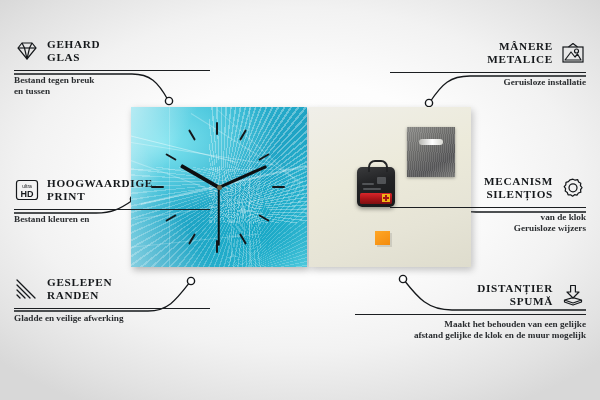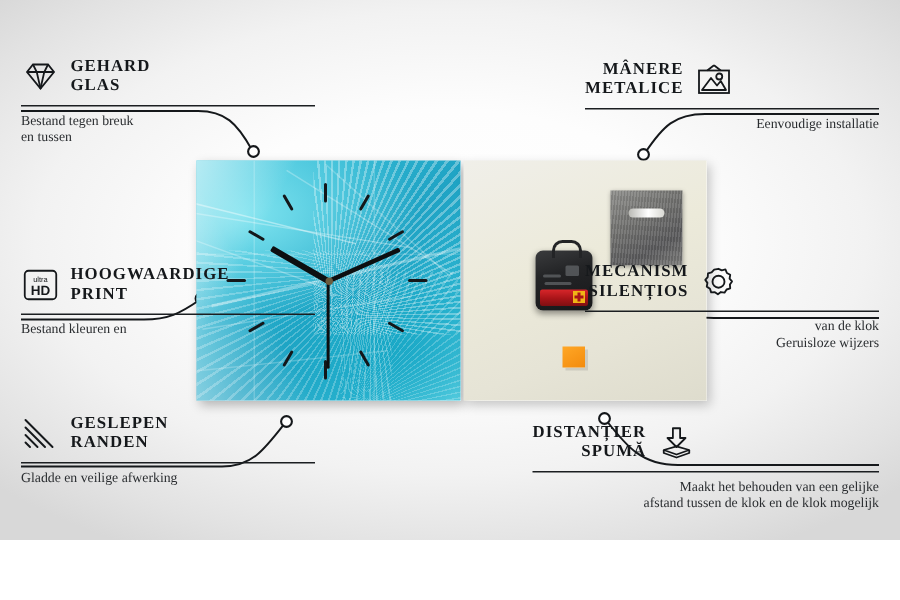--- a/index.html
+++ b/index.html
@@ -2,21 +2,21 @@
 <html><head>
 <meta charset="utf-8">
 <style>
   html,body{margin:0;padding:0;}
   body{
     width:600px;height:400px;overflow:hidden;
     font-family:"Liberation Serif", serif;
     background:#ffffff;
   }
   .stage{
-    position:relative;width:600px;height:360px;
+    position:relative;width:600px;height:400px;
     background:
       radial-gradient(ellipse 70% 65% at 50% 45%, #ffffff 0%, #fdfdfd 38%, #f2f2f2 66%, #e2e2e2 88%, #d8d8d8 100%);
     overflow:hidden;
   }
   
   .product{
     position:absolute;top:107px;left:131px;width:340px;height:160px;
   }
   .panel-front{
     position:absolute;left:0;top:0;width:176px;height:160px;
@@ -104,30 +104,30 @@
   .spacer{
     position:absolute;left:66px;top:124px;width:15px;height:14px;
     background:linear-gradient(150deg,#ffa726,#f38b0d);
     box-shadow:2px 2px 0 rgba(0,0,0,.10);
   }
   
   .callout{position:absolute;width:196px;}
   .co-left{text-align:left;}
   .co-right{text-align:right;}
   .co-head{display:flex;align-items:center;gap:7px;}
-  .co-right .co-head{flex-direction:row-reverse;justify-content:flex-end;}
+  .co-right .co-head{flex-direction:row-reverse;}
   .co-title{
     font-size:11.2px;font-weight:bold;color:#15181b;letter-spacing:.7px;
     line-height:13.4px;text-transform:uppercase;
   }
   .co-rule{
     height:1px;background:#1b1e21;margin:5px 0 4px 0;width:100%;
   }
   .co-sub{
-    font-size:9.2px;color:#2a2d30;line-height:11.6px;
+    font-size:9.2px;color:#2a2d30;line-height:11.6px;font-weight:bold;
   }
   .ico{width:26px;height:24px;flex:0 0 26px;display:block;}
   .ico svg{display:block;width:26px;height:24px;}
   .wires{position:absolute;left:0;top:0;width:600px;height:400px;pointer-events:none;}
 </style>
 </head>
 <body>
 
 <div class="stage">
 
@@ -276,21 +276,21 @@
           <circle cx="16.5" cy="10" r="2"></circle>
         </g>
           </svg>
       </span>
       <div>
         <div class="co-title">MÂNERE</div>
         <div class="co-title">METALICE</div>
       </div>
     </div>
     <div class="co-rule"></div>
-    <div class="co-sub">Eenvoudige installatie</div>
+    <div class="co-sub">Geruisloze installatie</div>
   </div>
 
   <div class="callout co-right" style="left:390px;top:175px;">
     <div class="co-head">
       <span class="ico">
         <svg viewBox="0 0 26 24">
             <g fill="none" stroke="#15181b" stroke-width="1.25">
           <path d="M13 3.2 L15.2 4.2 L17.6 3.6 L18.6 6 L20.8 7.2 L20.4 9.7 L22 11.6 L20.6 13.7 L20.8 16.2 L18.4 17 L17 19.1 L14.6 18.7 L12.6 20.2 L10.6 18.8 L8.1 18.9 L7.3 16.5 L5.2 15.1 L5.6 12.6 L4.2 10.6 L5.8 8.8 L6 6.3 L8.4 5.6 L10.1 3.8 Z" stroke-linejoin="round"></path>
           <circle cx="13" cy="11.8" r="4"></circle>
         </g>
@@ -317,16 +317,16 @@
         </g>
           </svg>
       </span>
       <div>
         <div class="co-title">DISTANȚIER</div>
         <div class="co-title">SPUMĂ</div>
       </div>
     </div>
     <div class="co-rule"></div>
     <div class="co-sub">Maakt het behouden van een gelijke</div>
-    <div class="co-sub">afstand tussen de klok en de klok mogelijk</div>
+    <div class="co-sub">afstand gelijke de klok en de muur mogelijk</div>
   </div>
 
 </div>
 
 </body></html>

